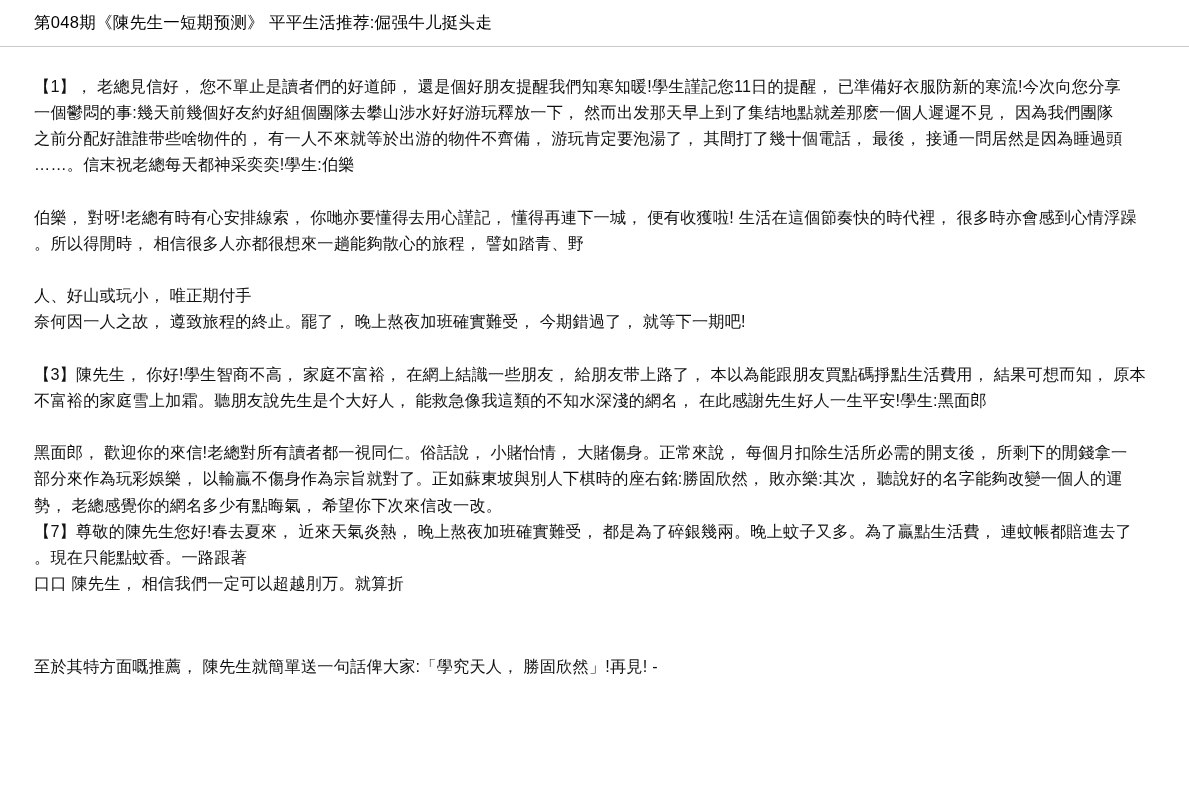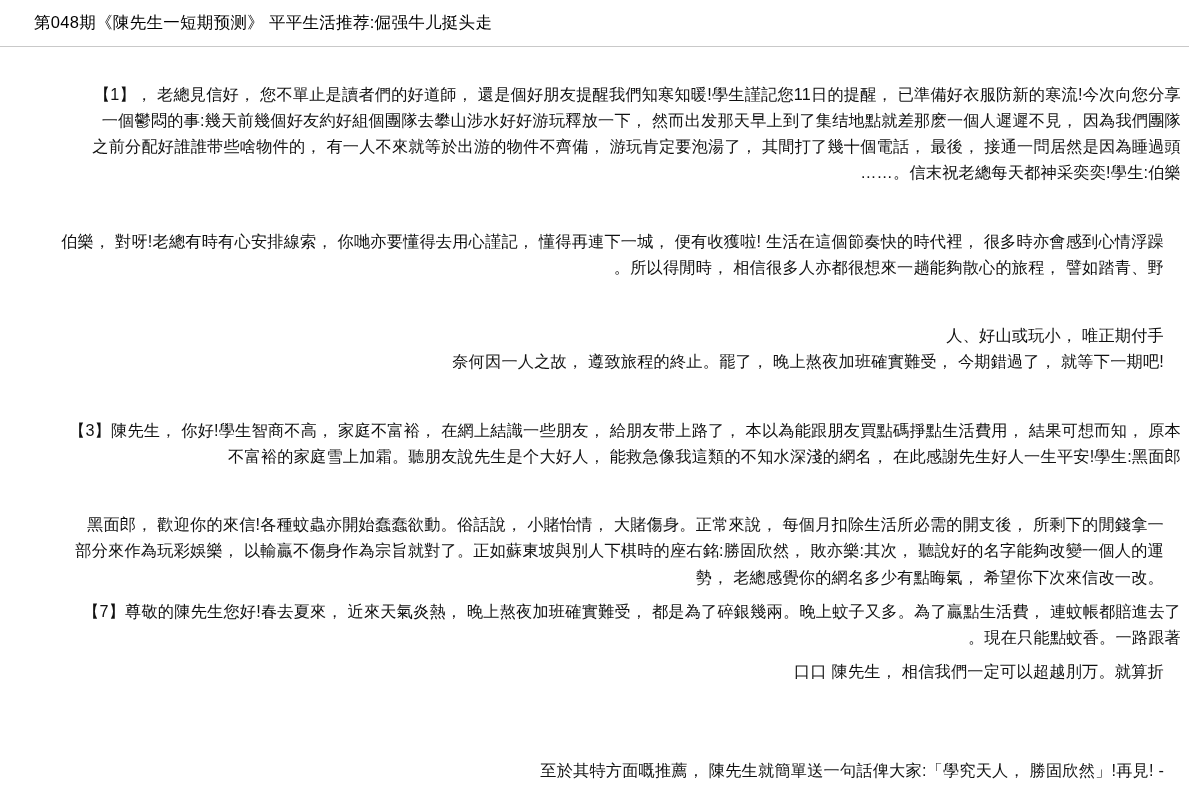--- a/index.html
+++ b/index.html
@@ -53,22 +53,21 @@
     padding-left: 34px;
     padding-right: 0;
   }
   .para.flush {
     padding-left: 34px;
     padding-right: 17px;
   }
   .spacer-lg { height: 26px; }
   .spacer-sm { height: 4px; }
   .block {
-    margin: 8px;
-    text-align: right;
+    margin: 0;
   }
 </style>
 </head>
 <body>
 
 <div class="page">
 
   <div class="title-bar">第048期《陳先生一短期预测》 平平生活推荐:倔强牛儿挺头走</div>
   <div class="rule"></div>
 
@@ -86,21 +85,21 @@
 
     <div class="spacer-lg"></div>
     <div class="para flush block">人、好山或玩小， 唯正期付手
 奈何因一人之故， 遵致旅程的終止。罷了， 晚上熬夜加班確實難受， 今期錯過了， 就等下一期吧!</div>
 
     <div class="spacer-lg"></div>
     <div class="para indent block">【3】陳先生， 你好!學生智商不高， 家庭不富裕， 在網上結識一些朋友， 給朋友带上路了， 本以為能跟朋友買點碼掙點生活費用， 結果可想而知， 原本
 不富裕的家庭雪上加霜。聽朋友說先生是个大好人， 能救急像我這類的不知水深淺的網名， 在此感謝先生好人一生平安!學生:黑面郎</div>
 
     <div class="spacer-lg"></div>
-    <div class="para flush block">黑面郎， 歡迎你的來信!各種蚊蟲亦開始蠢蠢欲動。俗話說， 小賭怡情， 大賭傷身。正常來說， 每個月扣除生活所必需的開支後， 所剩下的閒錢拿一
+    <div class="para flush block">黑面郎， 歡迎你的來信!老總對所有讀者都一視同仁。俗話說， 小賭怡情， 大賭傷身。正常來說， 每個月扣除生活所必需的開支後， 所剩下的閒錢拿一
 部分來作為玩彩娛樂， 以輸贏不傷身作為宗旨就對了。正如蘇東坡與別人下棋時的座右銘:勝固欣然， 敗亦樂:其次， 聽說好的名字能夠改變一個人的運
 勢， 老總感覺你的網名多少有點晦氣， 希望你下次來信改一改。</div>
 
     <div class="para indent block">【7】尊敬的陳先生您好!春去夏來， 近來天氣炎熱， 晚上熬夜加班確實難受， 都是為了碎銀幾兩。晚上蚊子又多。為了贏點生活費， 連蚊帳都賠進去了
 。現在只能點蚊香。一路跟著</div>
 
     <div class="para flush block">口口 陳先生， 相信我們一定可以超越刖万。就算折</div>
 
     <div class="spacer-sm"></div>
 

